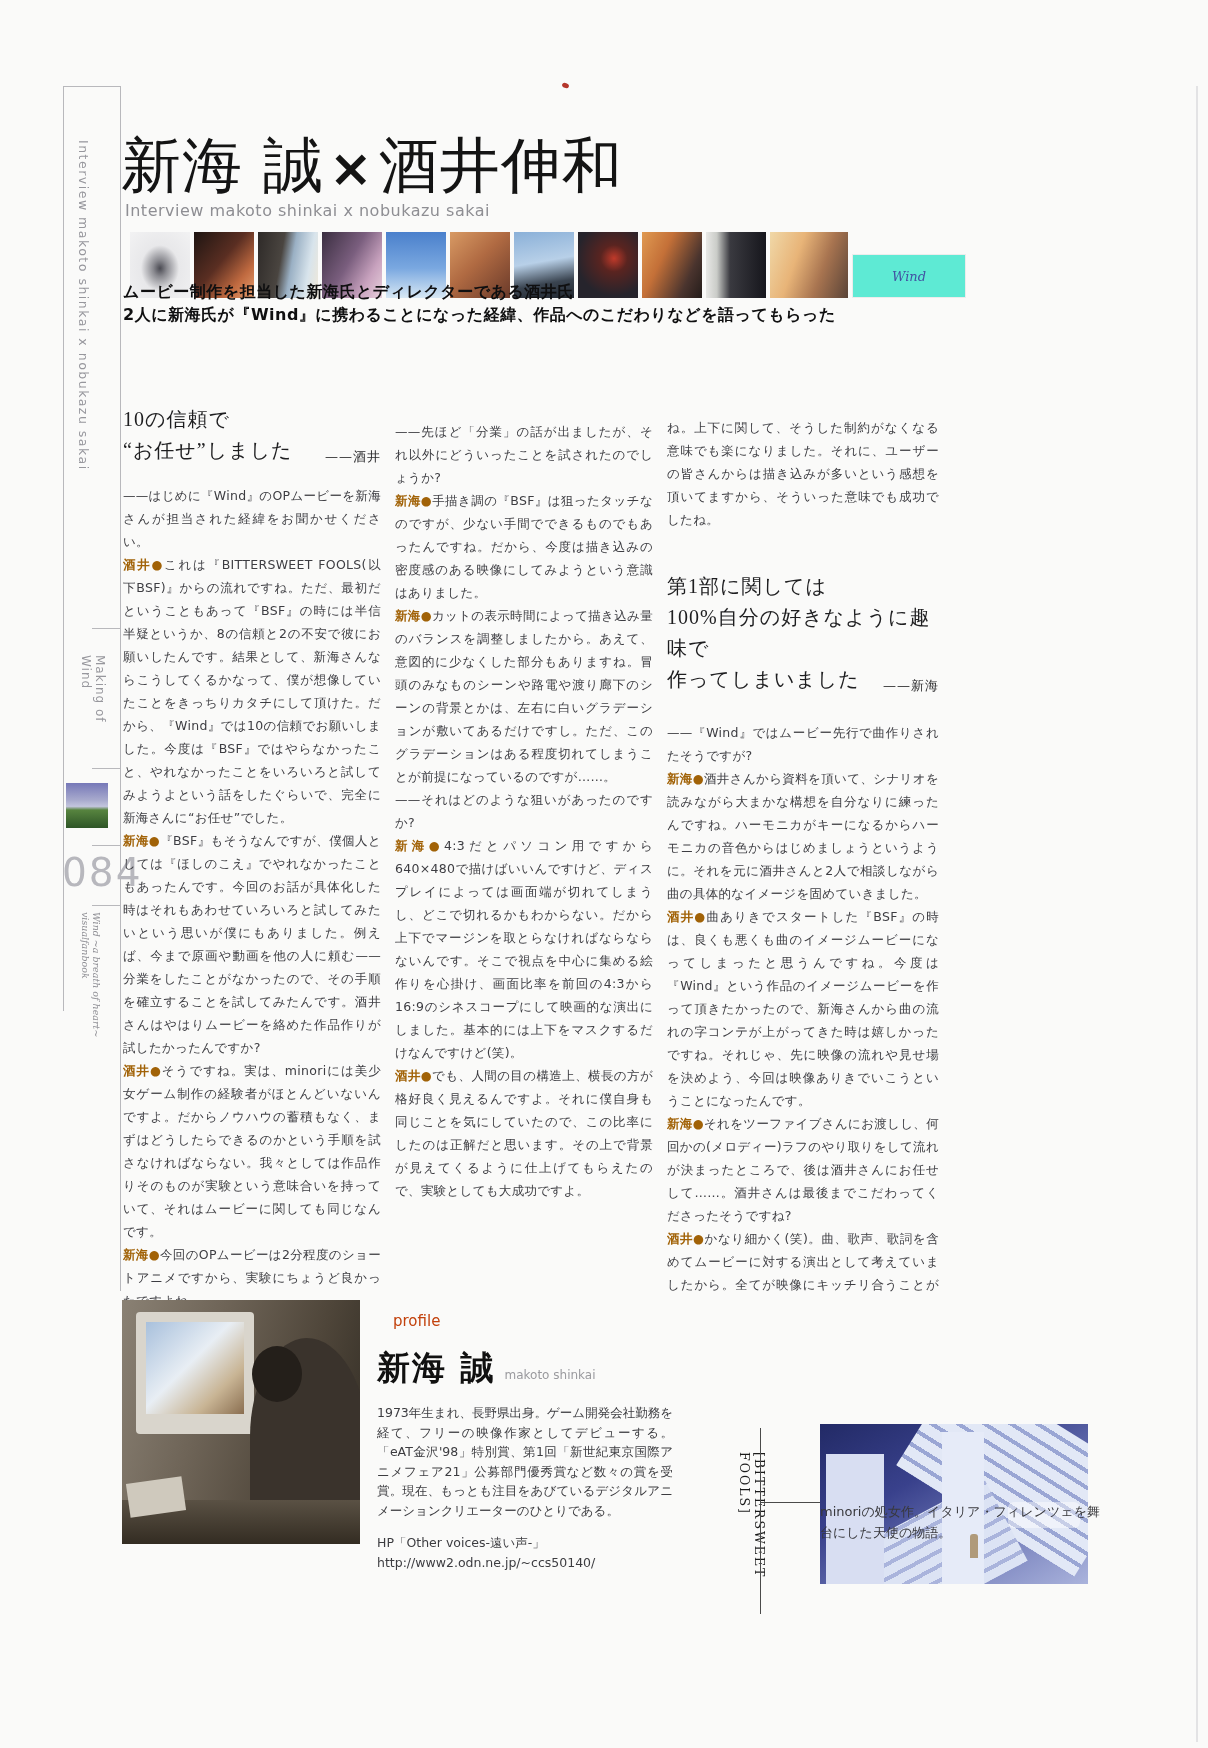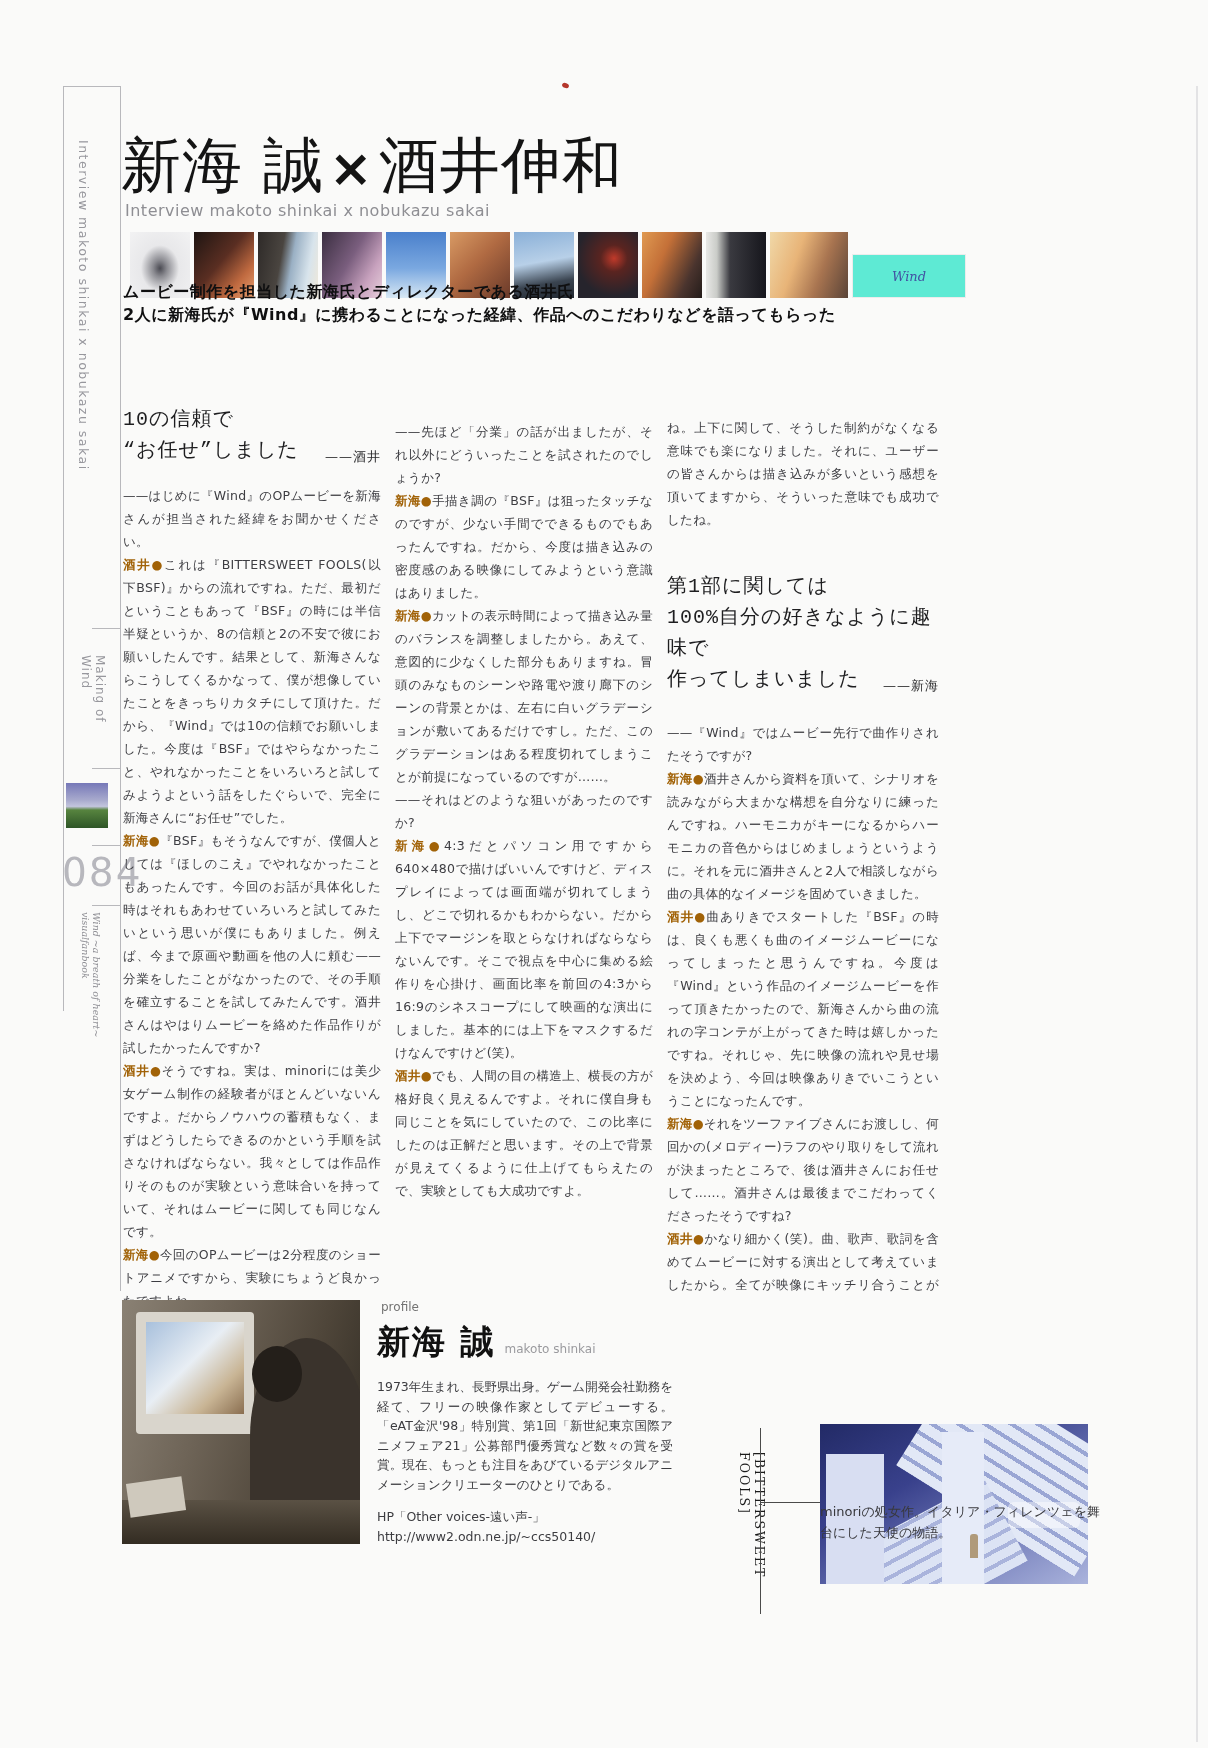--- a/index.html
+++ b/index.html
@@ -49,41 +49,41 @@
 
   .intro{left:123px;top:280px;width:820px;font-size:16px;font-weight:bold;color:#0f0f10;line-height:23px;letter-spacing:.5px;}
 
   
   .col{position:absolute;top:360px;width:258px;height:940px;overflow:hidden;box-sizing:border-box;}
   #col1{left:123px;padding-top:44px;}
   #col2{left:395px;padding-top:60px;}
   #col3{left:667px;width:272px;padding-top:56px;}
   .para{margin:0;font-size:12.5px;line-height:23px;text-align:justify;letter-spacing:.3px;color:#3d3d42;}
   .spk{font-weight:bold;color:#a16207;}
-  .sec-head{font-family:Liberation Mono, monospace;font-size:20px;line-height:31px;color:#1e1e20;letter-spacing:1px;}
+  .sec-head{font-family:Liberation Serif, serif;font-size:20px;line-height:31px;color:#1e1e20;letter-spacing:1px;}
   .h-row{display:flex;justify-content:space-between;align-items:flex-end;}
   .h-attr{font-family:"DejaVu Serif",serif;font-size:13px;color:#2a2a2c;letter-spacing:1px;}
   #col1 .sec-head-block{margin-bottom:18px;}
   #col3 .sec-head-block{margin-top:40px;margin-bottom:26px;}
 
   
   .photo{left:122px;top:1300px;width:238px;height:244px;overflow:hidden;
          background:linear-gradient(105deg,#8a8174 0%,#6e6457 35%,#4e4539 70%,#2f2a22 100%);}
   .photo>div{position:absolute;}
   .ph-monitor{left:14px;top:12px;width:118px;height:122px;background:#d9d5cc;border-radius:4px;}
   .ph-screen{left:24px;top:22px;width:98px;height:92px;
              background:linear-gradient(135deg,#a8c0dc 0%,#e8eef4 45%,#c8b494 75%,#8a6e50 100%);}
   .ph-person{right:-8px;top:38px;width:118px;height:206px;background:#3a332c;border-radius:48% 52% 0 0;}
   .ph-head{right:58px;top:46px;width:50px;height:56px;background:#241f1a;border-radius:50%;}
   .ph-desk{left:0;bottom:0;width:100%;height:44px;background:linear-gradient(180deg,#5a5144,#332c22);}
   .ph-paper{left:6px;bottom:30px;width:56px;height:34px;background:#cfc9bd;transform:rotate(-8deg);}
 
   
   .profile{left:377px;top:1296px;width:296px;}
-  .profile-label{font-size:12px;color:#737373;margin:4px;}
+  .profile-label{font-size:15px;color:#c2410c;margin:16px;}
   .profile-name-row{margin-top:6px;display:flex;align-items:baseline;}
   .profile-name{font-family:"DejaVu Serif",serif;font-weight:bold;font-size:33px;color:#111;letter-spacing:2px;}
   .profile-romaji{font-size:12px;color:#9a9a9e;margin-left:9px;}
   .bio{margin-top:12px;font-size:12.5px;line-height:19.5px;text-align:justify;color:#3c3c40;}
   .hp{margin:10px 0 0 0;font-size:12.5px;line-height:20px;color:#3c3c40;}
 
   
   .bsf-label{left:737px;top:1452px;height:180px;writing-mode:vertical-rl;text-orientation:mixed;
              font-family:"DejaVu Serif",serif;font-size:12.5px;letter-spacing:2px;color:#1a1a1a;}
   .bsf-rule-v{left:760px;top:1428px;width:1px;height:186px;background:#4a4a4a;}

